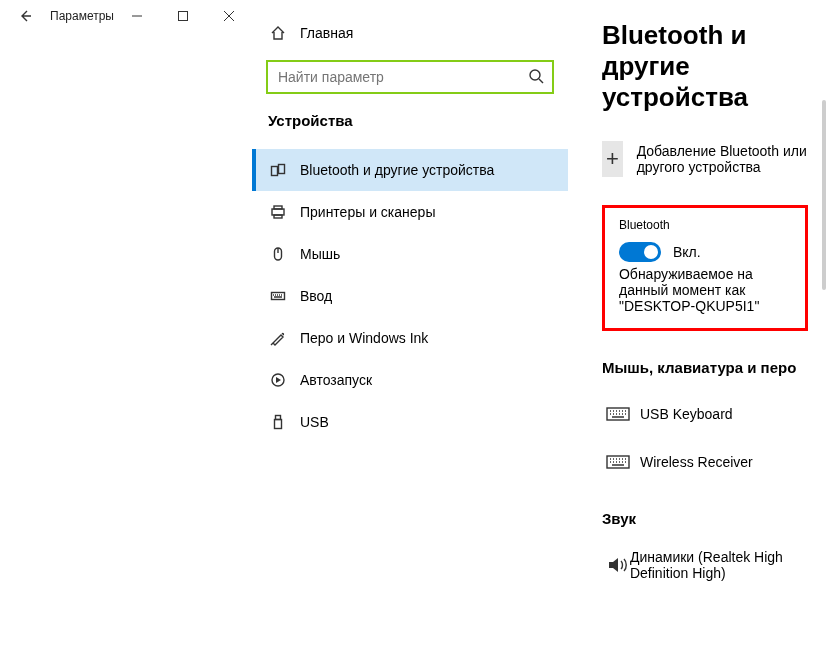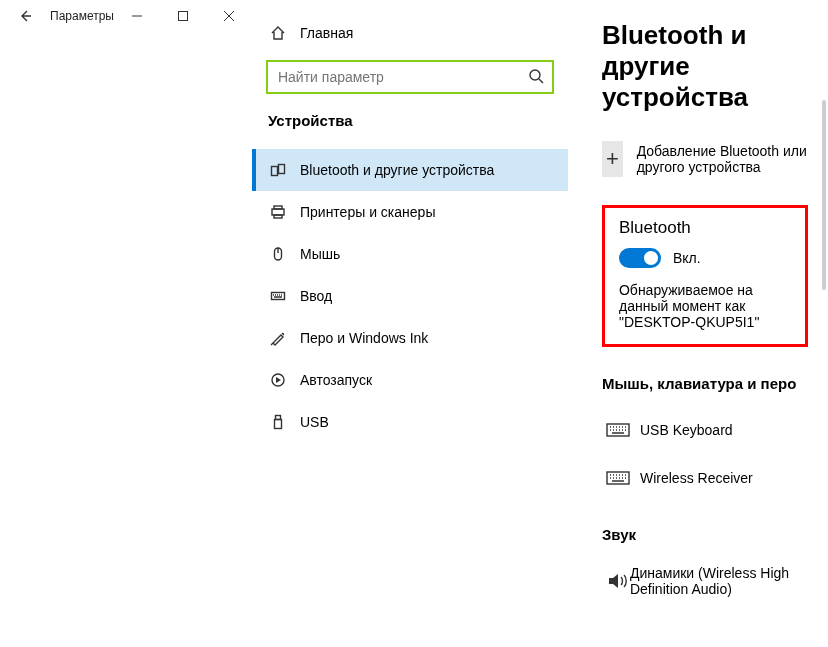--- a/index.html
+++ b/index.html
@@ -24,22 +24,22 @@
   .nav li { height: 42px; display: flex; align-items: center; padding-left: 18px; position: relative; cursor: default; }
   .nav li.active { background: #d0e7f8; }
   .nav li.active::before { content: ""; position: absolute; left: 0; top: 0; bottom: 0; width: 4px; background: #0078d4; }
   .nav li .icon { width: 16px; display: flex; justify-content: center; }
   .nav li .label { margin-left: 14px; font-size: 14px; }
   .main { flex: 1; padding: 20px 20px 0 34px; position: relative; overflow: hidden; }
   .page-title { font-size: 26px; font-weight: 600; margin-bottom: 28px; }
   .add-row { display: flex; align-items: center; margin-bottom: 28px; }
   .plus-box { width: 36px; height: 36px; background: #e6e6e6; display: flex; align-items: center; justify-content: center; margin-right: 14px; font-size: 22px; color: #333; }
   .highlight-box { border: 3px solid #f00; padding: 10px 14px 14px 14px; margin-bottom: 28px; }
-  .bt-head { font-size: 17px; margin-bottom: 10px; }
-  .toggle-row { display: flex; align-items: center; margin-bottom: 14px; }
+  .bt-head { font-size: 12px; margin-bottom: 10px; }
+  .toggle-row { display: flex; align-items: center; margin-bottom: 4px; }
   .toggle { width: 42px; height: 20px; background: #0078d4; border-radius: 10px; position: relative; margin-right: 12px; }
   .toggle::after { content: ""; position: absolute; right: 3px; top: 3px; width: 14px; height: 14px; background: #fff; border-radius: 50%; }
   .toggle-label { font-size: 14px; }
   .discover { font-size: 14px; }
   .section-head { font-size: 15px; font-weight: 600; margin-bottom: 14px; }
   .dev-row { display: flex; align-items: center; height: 48px; padding-left: 4px; }
   .dev-row .dev-icon { width: 34px; display: flex; justify-content: flex-start; }
   .dev-row .dev-label { font-size: 14px; }
   .scroll-track { position: absolute; right: 2px; top: 100px; width: 4px; height: 190px; background: #cdcdcd; border-radius: 2px; }
   svg { stroke: #333; fill: none; stroke-width: 1.4; }
@@ -206,21 +206,21 @@
           </div>
           <div style="height: 24px;"></div>
           <div class="section-head">Звук</div>
           <div class="dev-row">
             <span class="dev-icon">
               <svg width="24" height="20" viewBox="0 0 24 20">
                 <path d="M3 7v6h4l5 4V3L7 7H3Z" fill="#333" stroke="none"></path>
                 <path d="M15 6c2 2 2 6 0 8M18 4c3 3 3 9 0 12"></path>
               </svg>
             </span>
-            <span class="dev-label">Динамики (Wireless High Definition Audio)</span>
+            <span class="dev-label">Динамики (Realtek High Definition High)</span>
           </div>
         </div>
 
       <div class="scroll-track"></div>
     </div>
 
   </div>
 </div>
 
 </body></html>

